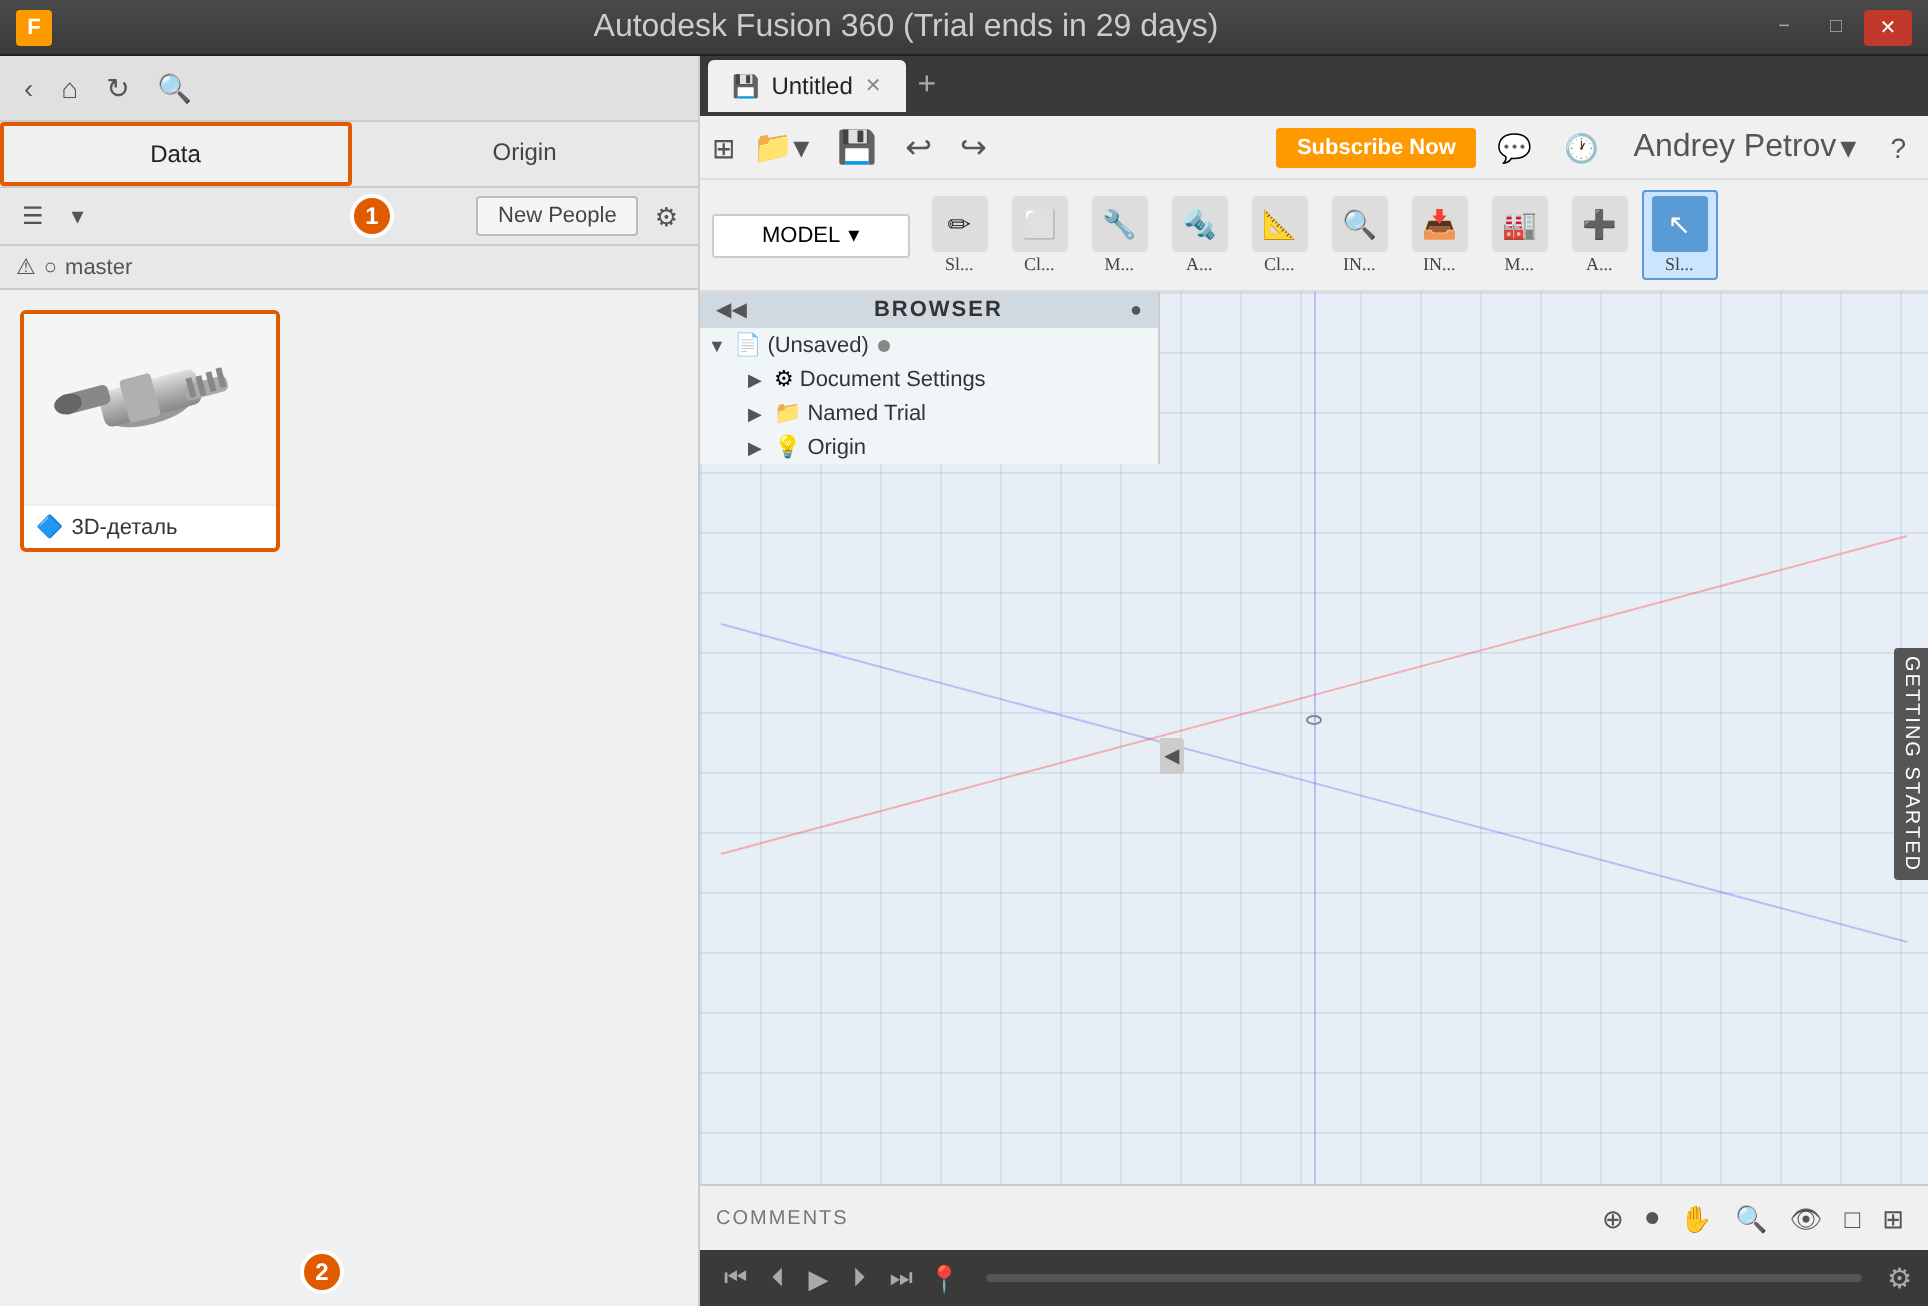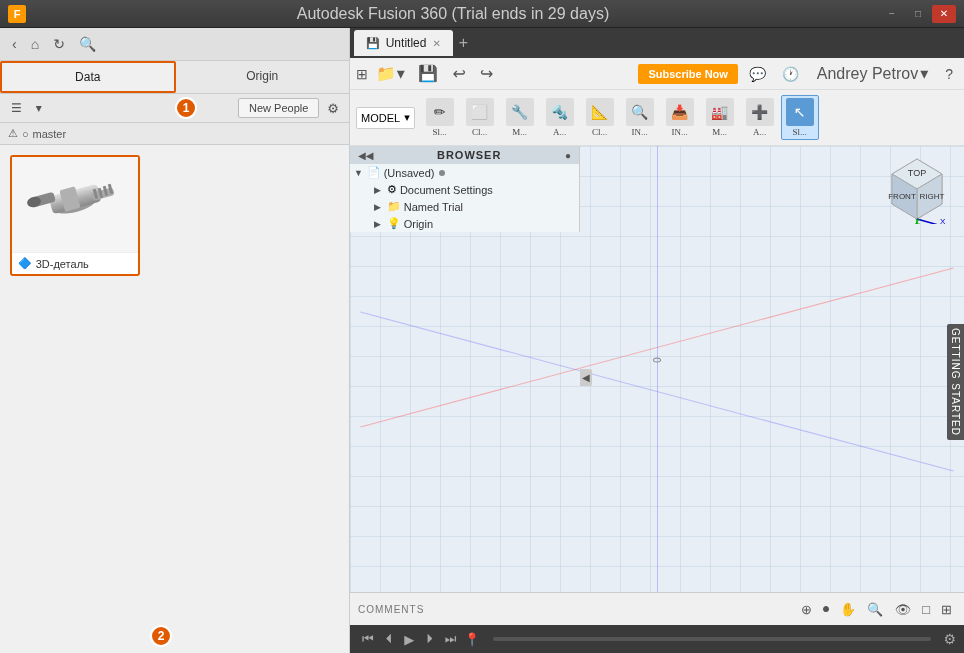--- a/index.html
+++ b/index.html
@@ -184,21 +184,21 @@
       display: flex;
       align-items: center;
       gap: 2px;
       border-bottom: 1px solid #ddd;
       height: 56px;
       overflow: hidden;
     }
     .model-dropdown {
       background: white;
       border: 1px solid #ccc;
-      padding: 3px 4px;
+      padding: 3px 24px;
       font-size: 11px;
       cursor: pointer;
       border-radius: 2px;
       display: flex;
       align-items: center;
       gap: 4px;
       height: 22px;
       margin-right: 4px;
     }
     .tool-btn-large {
@@ -562,41 +562,20 @@
             <span class="expand-arrow">▶</span>
             <span class="item-icon">💡</span>
             <span class="item-label">Origin</span>
           </div>
         </div>
 
         <button id="collapse-left">◀</button>
 
         <div id="getting-started">GETTING STARTED</div>
 
-        <div id="view-cube">
-          <svg width="70" height="70" viewBox="0 0 70 70">
-
-            <polygon points="35,5 60,20 60,50 35,65 10,50 10,20" fill="none" stroke="#aaa" stroke-width="1"></polygon>
-
-            <polygon points="35,5 60,20 35,35 10,20" fill="#e0e8f0" stroke="#aaa" stroke-width="1"></polygon>
-
-            <polygon points="60,20 60,50 35,65 35,35" fill="#c8d4e0" stroke="#aaa" stroke-width="1"></polygon>
-
-            <polygon points="10,20 35,35 35,65 10,50" fill="#b8c8d8" stroke="#aaa" stroke-width="1"></polygon>
-
-            <text x="35" y="22" text-anchor="middle" font-size="9" fill="#333" font-family="Arial">TOP</text>
-            <text x="50" y="45" text-anchor="middle" font-size="8" fill="#333" font-family="Arial">RIGHT</text>
-            <text x="20" y="45" text-anchor="middle" font-size="8" fill="#333" font-family="Arial">FRONT</text>
-
-            <line x1="35" y1="65" x2="35" y2="72" stroke="#00aa00" stroke-width="1.5"></line>
-            <line x1="35" y1="65" x2="60" y2="72" stroke="#0000cc" stroke-width="1.5"></line>
-            <text x="58" y="70" font-size="8" fill="#0000cc" font-family="Arial">X</text>
-            <text x="33" y="70" font-size="8" fill="#00aa00" font-family="Arial">Z</text>
-          </svg>
-        </div>
 
       </div>
     </div>
 
     <div id="bottom-bar">
       <span class="comments-label">COMMENTS</span>
       <div class="bottom-tools">
         <button class="btm-btn">⊕</button>
         <button class="btm-btn">⏺</button>
         <button class="btm-btn">✋</button>

